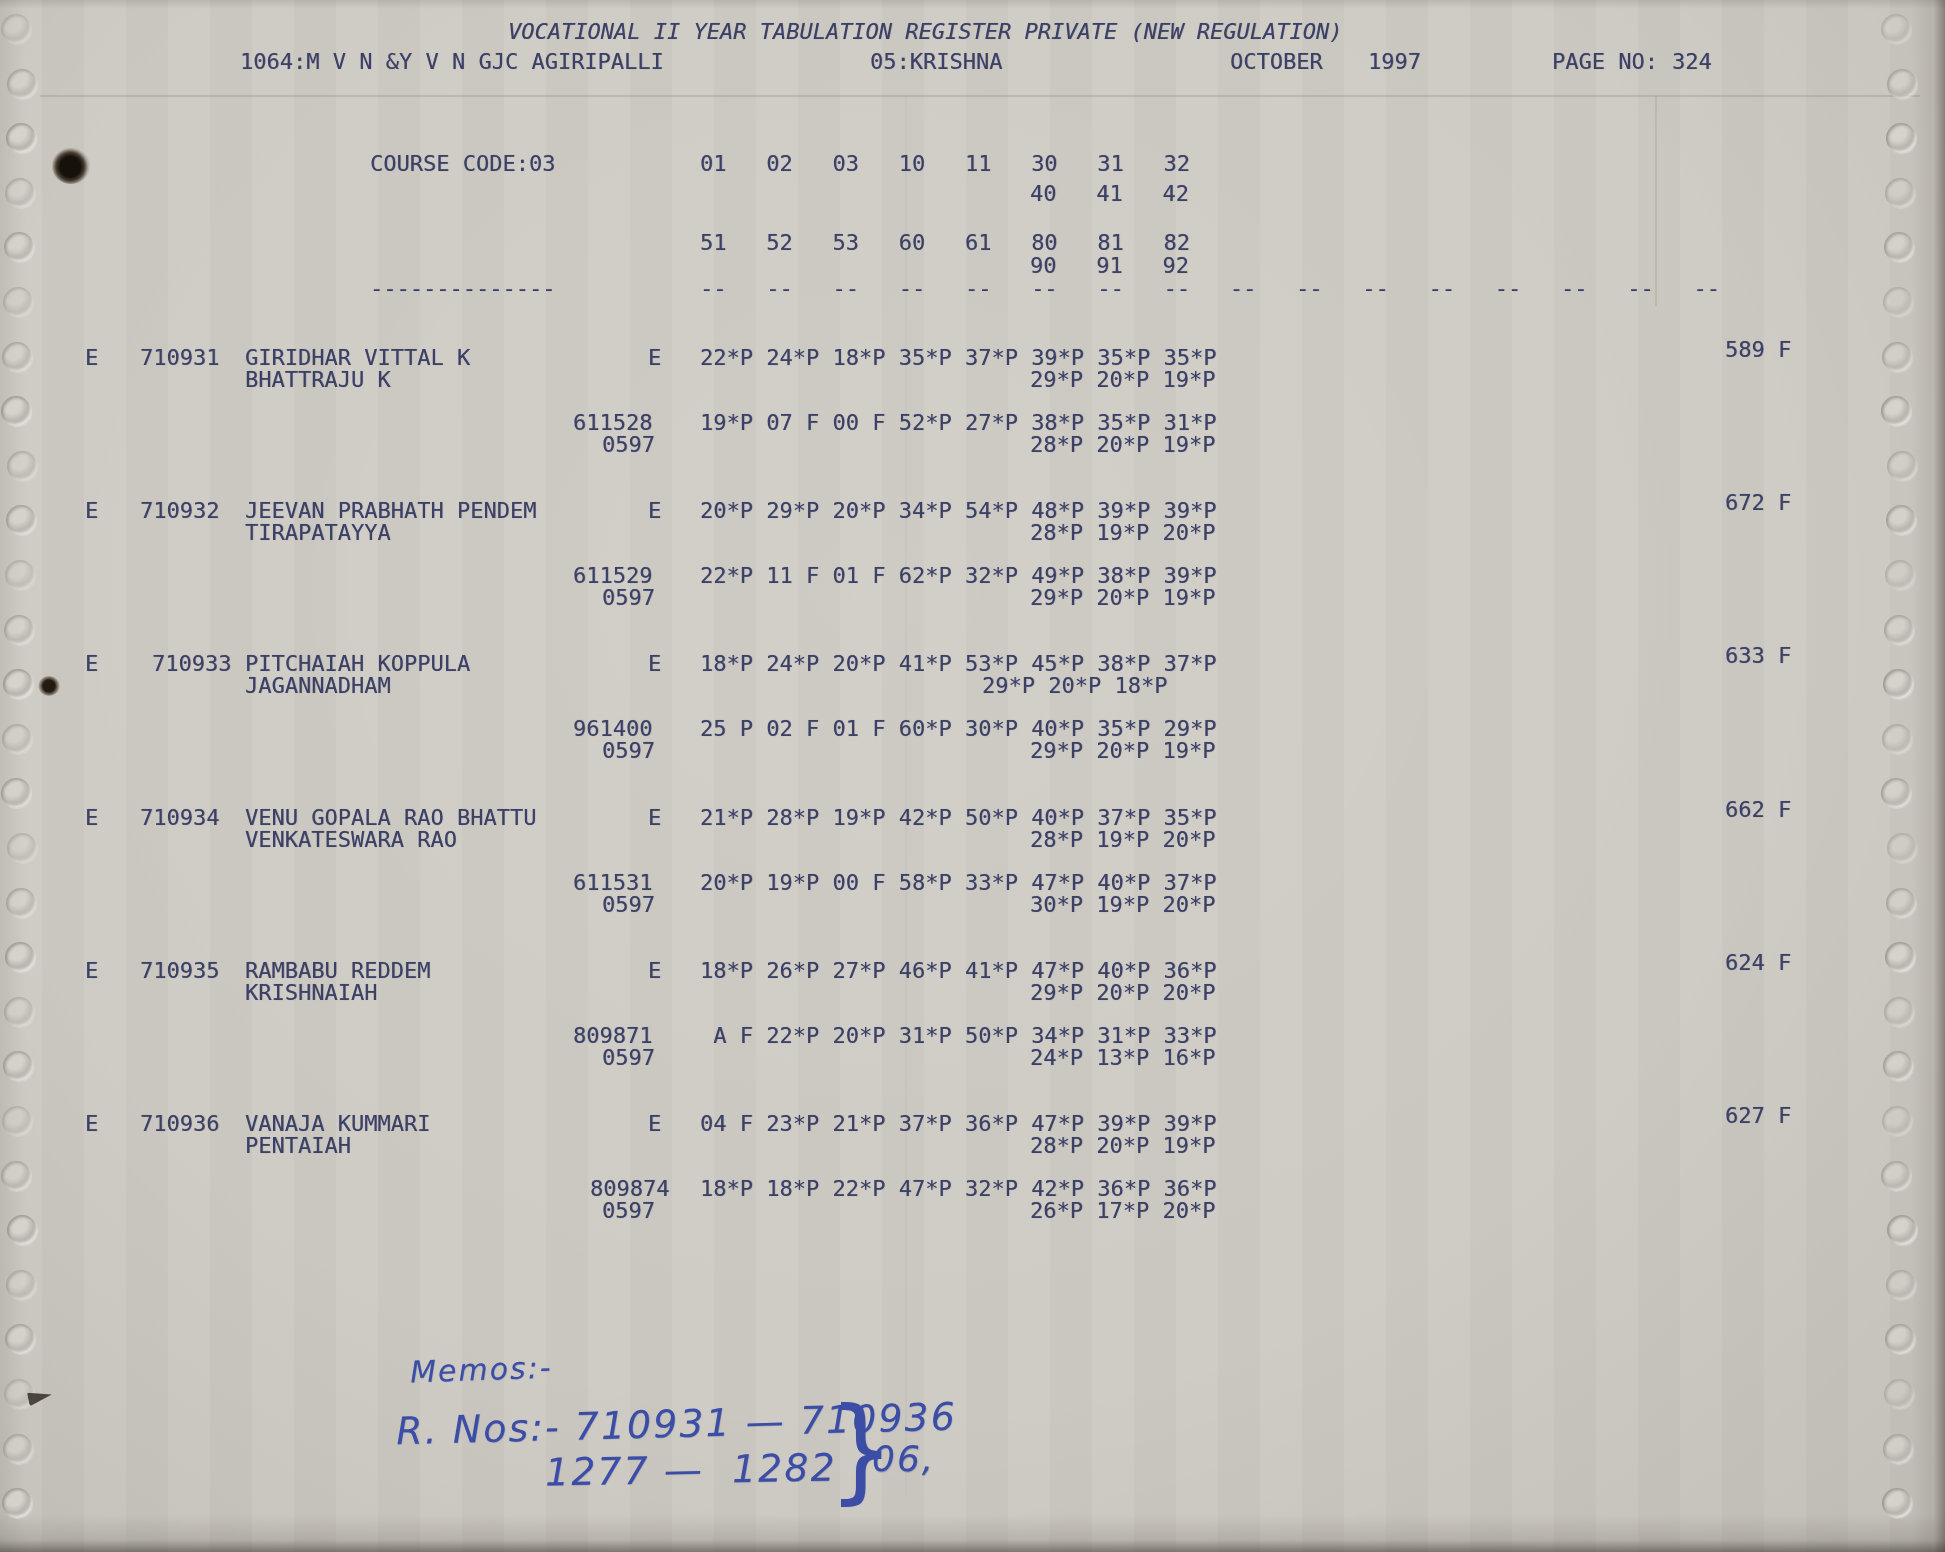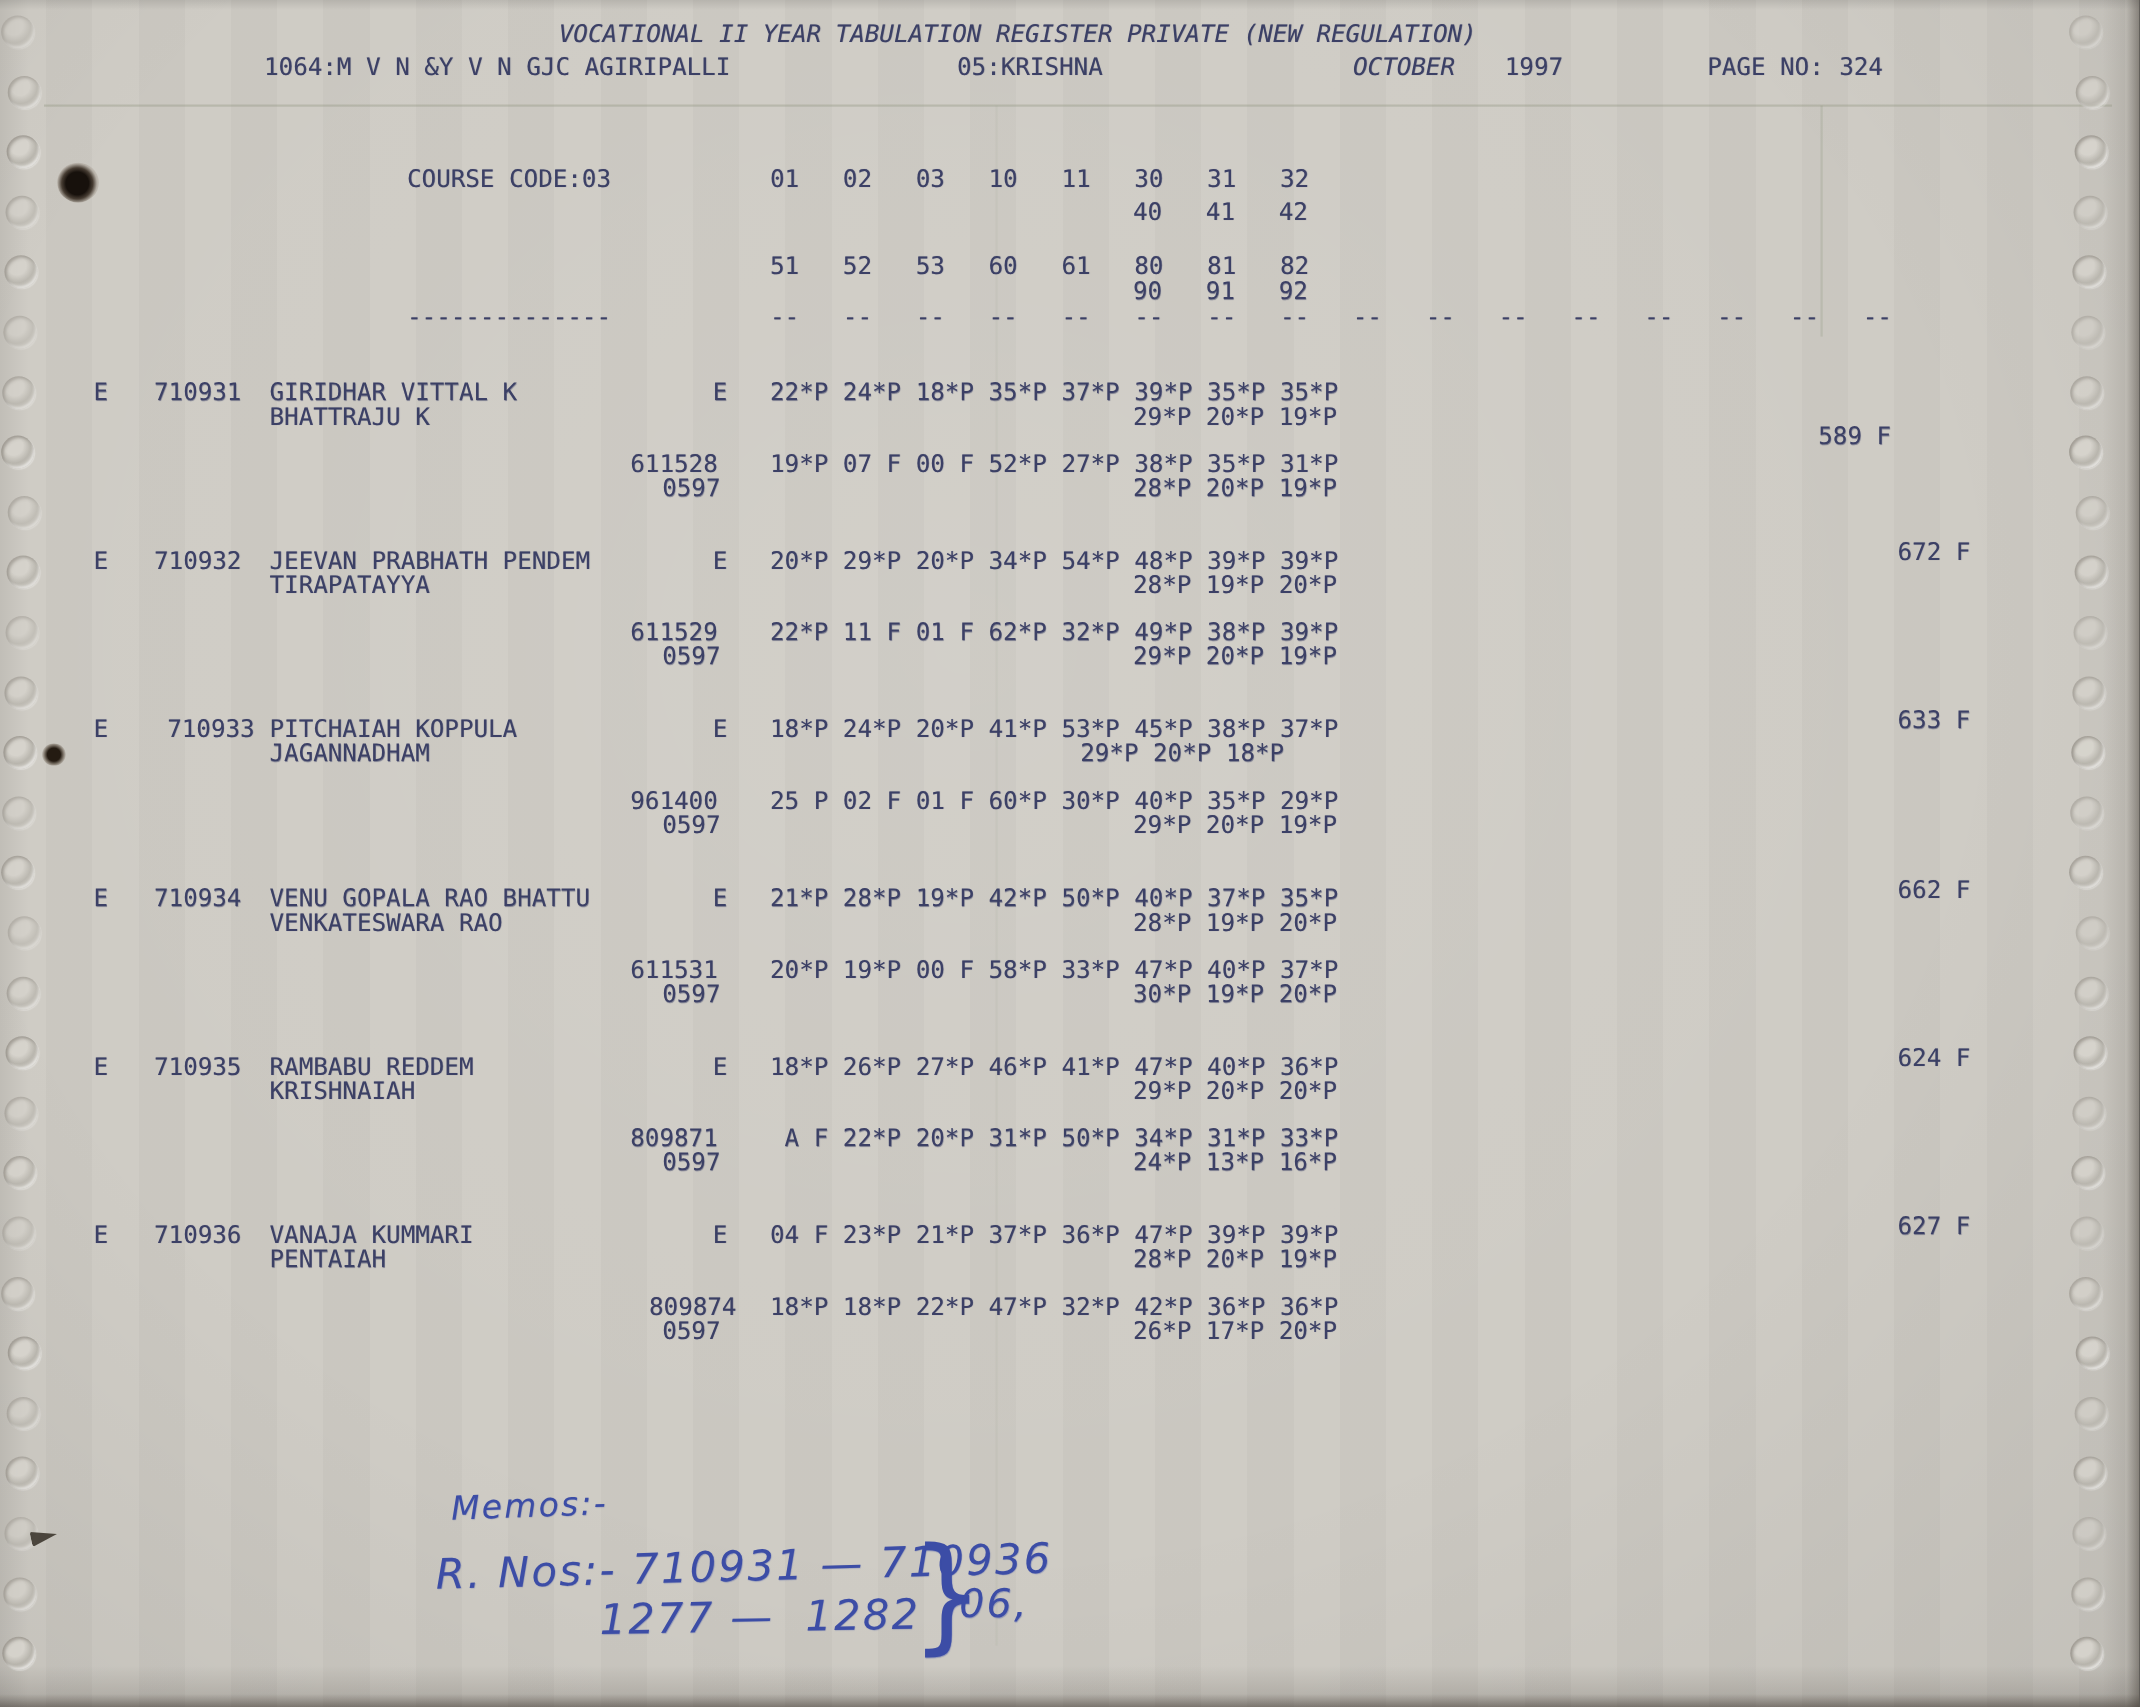--- a/index.html
+++ b/index.html
@@ -112,40 +112,40 @@
       <div class="hole" style="left: 1882px; top: 1488px; opacity: 0.9;"></div>
     </div>
 
   <div class="spot1"></div>
   <div class="spot2"></div>
   <div class="penmark"></div>
 
   <div class="p" style="left:508px;top:20px;font-style:italic;">VOCATIONAL II YEAR TABULATION REGISTER PRIVATE (NEW REGULATION)</div>
   <div class="p" style="left:240px;top:50px;">1064:M V N &amp;Y V N GJC AGIRIPALLI</div>
   <div class="p" style="left:870px;top:50px;">05:KRISHNA</div>
-  <div class="p" style="left:1230px;top:50px;font-style:italic;">OCTOBER</div>
+  <div class="p" style="left:1230px;top:50px;">OCTOBER</div>
   <div class="p" style="left:1368px;top:50px;">1997</div>
   <div class="p" style="left:1552px;top:50px;">PAGE NO:</div>
   <div class="p" style="left:1672px;top:50px;">324</div>
 
   <div class="p" style="left:370px;top:152px;">COURSE CODE:03</div>
 
   <div id="print-generated">
       <div class="p" style="left: 700px; top: 152px;">01   02   03   10   11   30   31   32  </div>
       <div class="p" style="left: 1030px; top: 182px;">40   41   42  </div>
       <div class="p" style="left: 700px; top: 231px;">51   52   53   60   61   80   81   82  </div>
       <div class="p" style="left: 1030px; top: 254px;">90   91   92  </div>
       <div class="p" style="left: 370px; top: 277px;">--------------</div>
       <div class="p" style="left: 700px; top: 277px;">--   --   --   --   --   --   --   --   --   --   --   --   --   --   --   --  </div>
       <div class="p" style="left: 85px; top: 346px;">E</div>
       <div class="p" style="left: 140px; top: 346px;">710931</div>
       <div class="p" style="left: 245px; top: 346px;">GIRIDHAR VITTAL K</div>
       <div class="p" style="left: 648px; top: 346px;">E</div>
       <div class="p" style="left: 700px; top: 346px;">22*P 24*P 18*P 35*P 37*P 39*P 35*P 35*P</div>
-      <div class="p" style="left: 1653px; top: 338px; margin-top: 48px;">589 F</div>
+      <div class="p" style="left: 1725px; top: 338px;">589 F</div>
       <div class="p" style="left: 245px; top: 368px;">BHATTRAJU K</div>
       <div class="p" style="left: 1030px; top: 368px;">29*P 20*P 19*P</div>
       <div class="p" style="left: 573px; top: 411px;">611528</div>
       <div class="p" style="left: 700px; top: 411px;">19*P 07 F 00 F 52*P 27*P 38*P 35*P 31*P</div>
       <div class="p" style="left: 602px; top: 433px;">0597</div>
       <div class="p" style="left: 1030px; top: 433px;">28*P 20*P 19*P</div>
       <div class="p" style="left: 85px; top: 499px;">E</div>
       <div class="p" style="left: 140px; top: 499px;">710932</div>
       <div class="p" style="left: 245px; top: 499px;">JEEVAN PRABHATH PENDEM</div>
       <div class="p" style="left: 648px; top: 499px;">E</div>

